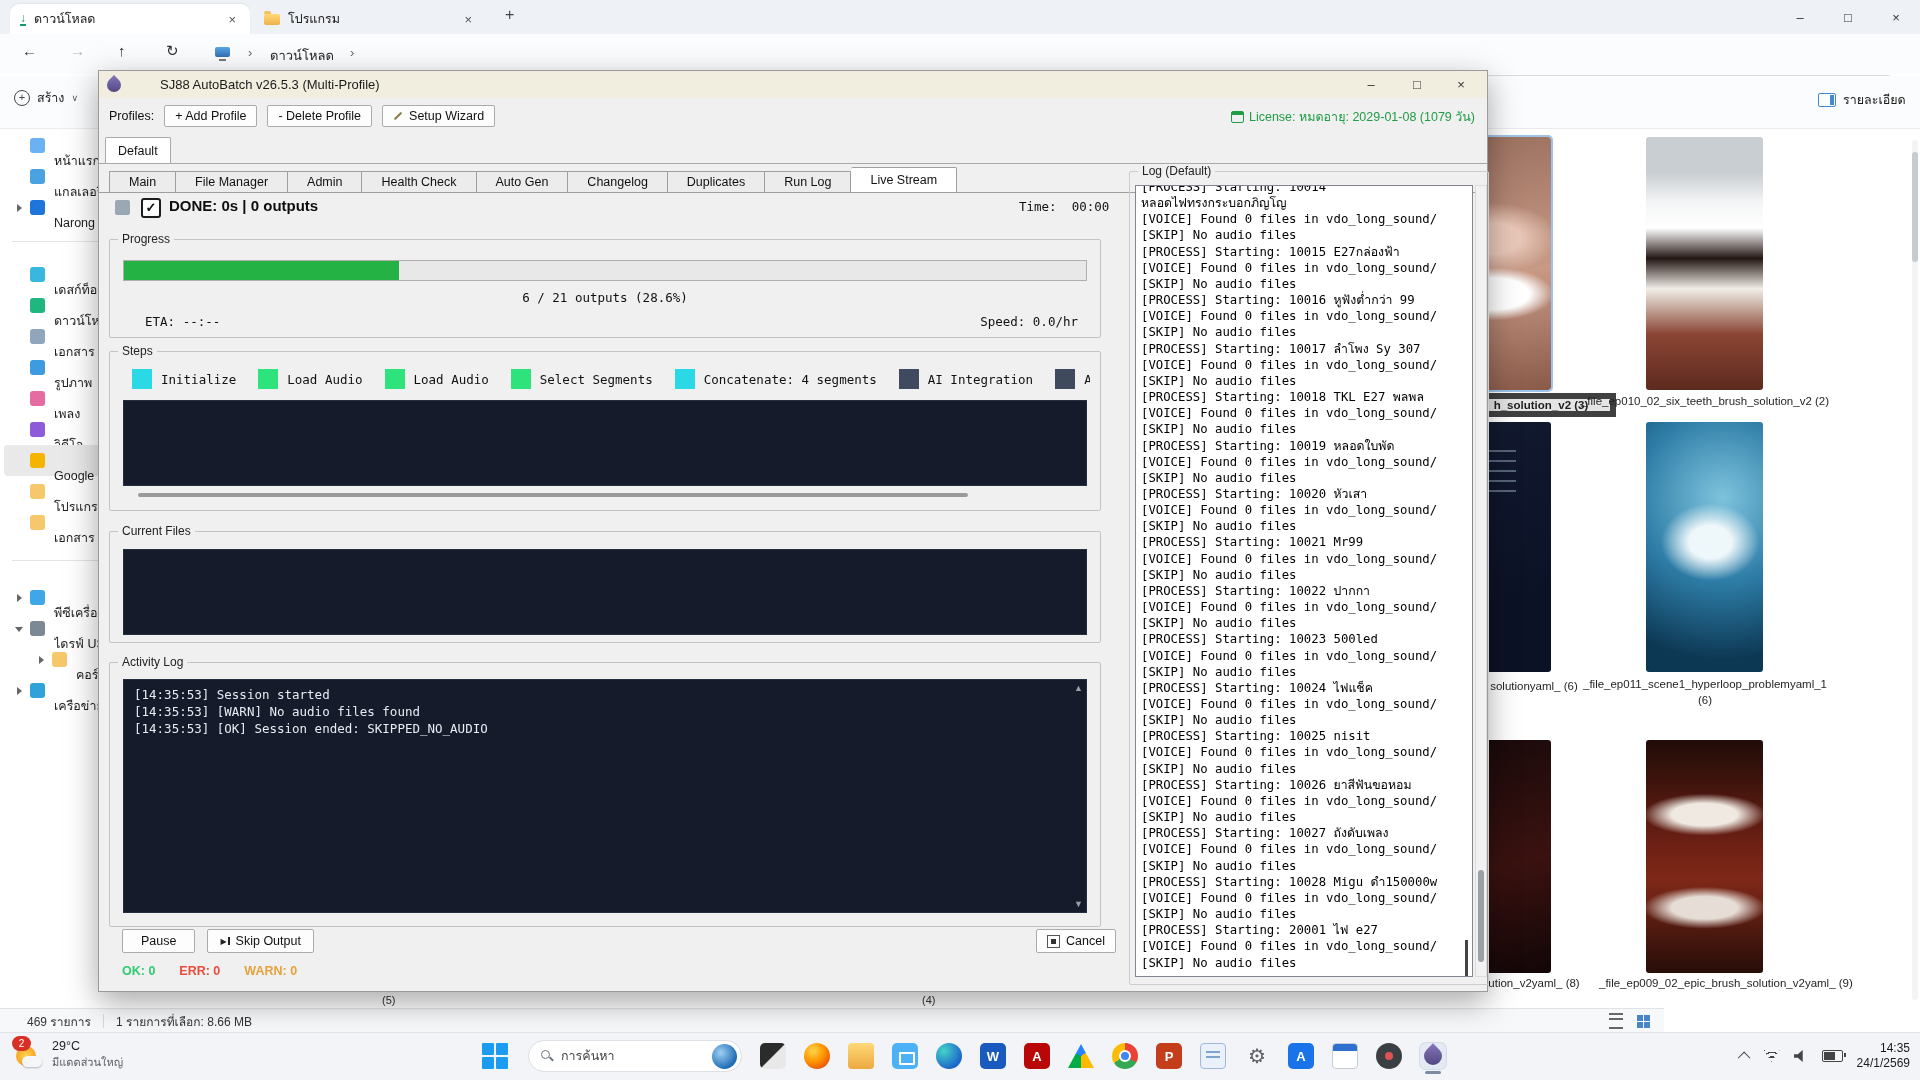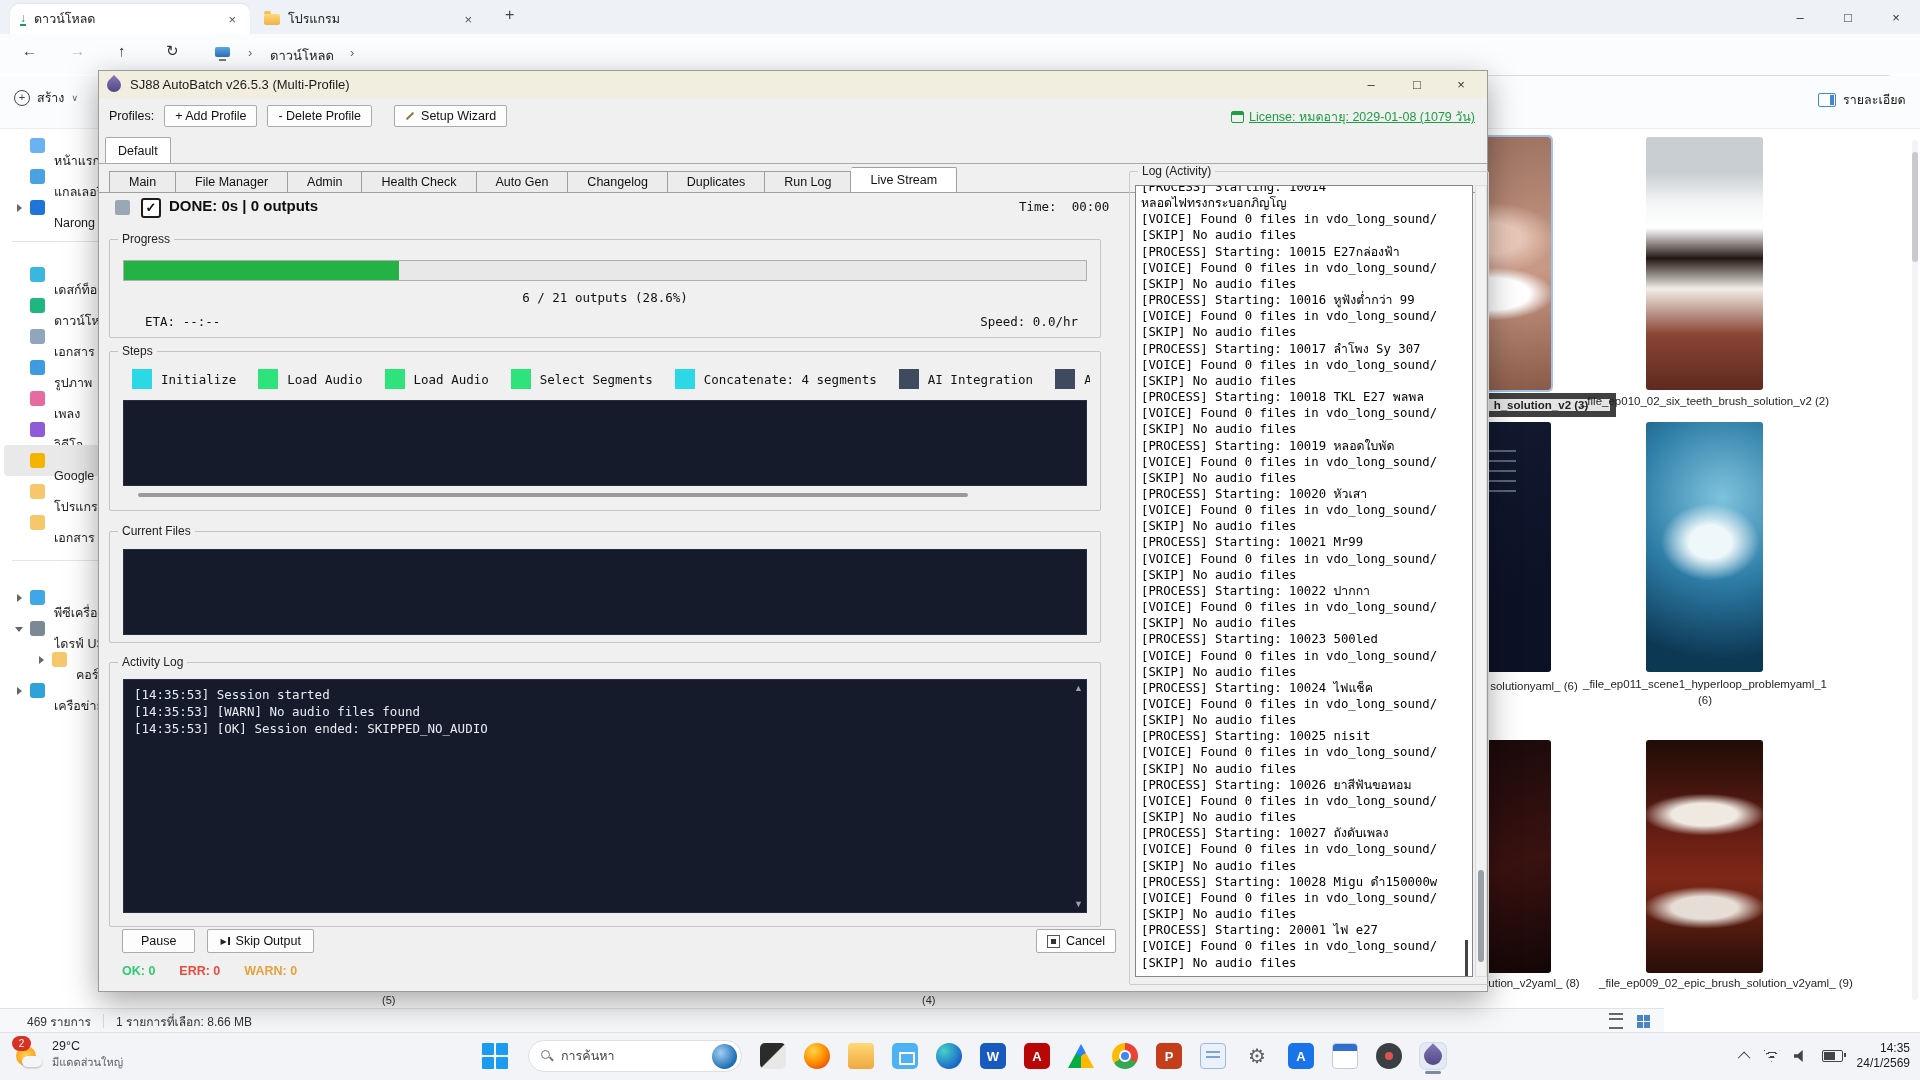--- a/index.html
+++ b/index.html
@@ -80,31 +80,31 @@
   .ic-lines{width:14px;height:12px;border-top:2px solid #666;border-bottom:2px solid #666;position:relative;}
   .ic-lines::after{content:'';position:absolute;left:0;top:3px;width:14px;height:2px;background:#666;}
   .ic-grid{width:13px;height:13px;background:
      linear-gradient(#4a84c8,#4a84c8) 0 0/6px 6px no-repeat,
      linear-gradient(#4a84c8,#4a84c8) 7px 0/6px 6px no-repeat,
      linear-gradient(#4a84c8,#4a84c8) 0 7px/6px 6px no-repeat,
      linear-gradient(#4a84c8,#4a84c8) 7px 7px/6px 6px no-repeat;}
   
   #appwin{position:absolute;left:98px;top:70px;width:1390px;height:922px;background:#f0f0f0;
           border:1px solid #9b9b9b;box-sizing:border-box;box-shadow:0 10px 30px rgba(0,0,0,.35);}
-  .titlebar{position:absolute;left:0;top:0;right:0;height:27px;background:#f2eedf;display:flex;align-items:center;padding-left:8px;}
+  .titlebar{position:absolute;left:0;top:0;right:0;height:27px;background:#f2eedf;display:flex;align-items:center;padding-left:8px;gap:30px;}
   .feather{width:14px;height:14px;border-radius:0 50% 50% 50%;transform:rotate(45deg);
            background:linear-gradient(135deg,#8577bb,#4a3f7a);display:inline-block;}
   .title-text{font-size:13px;color:#1a1a1a;margin-left:9px;}
   .winctl{position:absolute;top:0;height:27px;width:40px;display:flex;align-items:center;justify-content:center;font-size:13px;color:#333;}
   .app-toolbar{position:absolute;left:0;top:28px;right:0;height:34px;display:flex;align-items:center;gap:10px;padding-left:10px;}
   .tlabel{font-size:12.5px;color:#111;}
   .btn{background:#fdfdfd;border:1px solid #ababab;border-radius:2px;font-size:12.5px;color:#111;
        padding:3px 10px;display:inline-flex;align-items:center;gap:6px;}
   .wand{width:10px;height:2px;background:#8a7a4a;transform:rotate(-45deg);border-radius:1px;}
-  .license{position:absolute;right:12px;top:36px;font-size:12.5px;color:#1f9d44;display:flex;align-items:center;gap:5px;text-decoration:underline;}
+  .license{position:absolute;right:12px;top:36px;font-size:12.5px;color:#1f9d44;display:flex;align-items:center;gap:5px;}
   .cal{width:11px;height:10px;border:1.5px solid #1f9d44;border-radius:2px;position:relative;}
   .cal::before{content:'';position:absolute;left:0;right:0;top:0;height:3px;background:#1f9d44;}
   .ptab{position:absolute;left:6px;top:66px;height:26px;padding:0 12px;background:#fff;border:1px solid #a9a9a9;border-bottom:none;
         font-size:12.5px;color:#111;display:flex;align-items:center;border-radius:2px 2px 0 0;}
   .ptabline{position:absolute;left:0;top:92px;width:100%;height:1px;background:#a9a9a9;}
   .tabbar{position:absolute;left:10px;top:98px;display:flex;align-items:flex-end;height:24px;}
   .app-tab{background:#ececec;border:1px solid #9f9f9f;border-left-width:0;height:22px;display:flex;align-items:center;
            padding:0 19px;font-size:12.5px;color:#111;box-sizing:border-box;}
   .app-tab:first-child{border-left-width:1px;}
   .app-tab.active{background:#fff;height:26px;border-bottom:1px solid #fff;border-radius:2px 2px 0 0;}
@@ -391,21 +391,21 @@
       <span class="title-text">SJ88 AutoBatch v26.5.3 (Multi-Profile)</span>
     </div>
     <div class="winctl" style="right:96px;">–</div>
     <div class="winctl" style="right:50px;">□</div>
     <div class="winctl" style="right:6px;">×</div>
 
     <div class="app-toolbar">
       <span class="tlabel">Profiles:</span>
       <span class="btn">+ Add Profile</span>
       <span class="btn">- Delete Profile</span>
-      <span class="btn" style="margin-left:12px;">
+      <span class="btn" style="">
         <span class="wand"></span>
         <span>Setup Wizard</span>
       </span>
     </div>
     <div class="license">
       <span class="cal"></span>
       <span>License: หมดอายุ: 2029-01-08 (1079 วัน)</span>
     </div>
 
     <div class="ptab">Default</div>
@@ -527,21 +527,21 @@
       <span>Cancel</span>
     </span>
 
     <div style="position:absolute;left:23px;top:893px;display:flex;gap:24px;">
       <span class="counter c-ok">OK: 0</span>
       <span class="counter c-err">ERR: 0</span>
       <span class="counter c-warn">WARN: 0</span>
     </div>
 
     <div class="gbox" style="left:1030px;top:100px;width:358px;height:812px;border-color:#cccccc;">
-      <span class="glabel">Log (Activity)</span>
+      <span class="glabel">Log (Default)</span>
     </div>
     <div class="logbox">
       <div class="loglines">
           <div class="logline">[PROCESS] Starting: 10014</div>
           <div class="logline">หลอดไฟทรงกระบอกภิญโญ</div>
           <div class="logline">[VOICE] Found 0 files in vdo_long_sound/</div>
           <div class="logline">[SKIP] No audio files</div>
           <div class="logline">[PROCESS] Starting: 10015 E27กล่องฟ้า</div>
           <div class="logline">[VOICE] Found 0 files in vdo_long_sound/</div>
           <div class="logline">[SKIP] No audio files</div>

